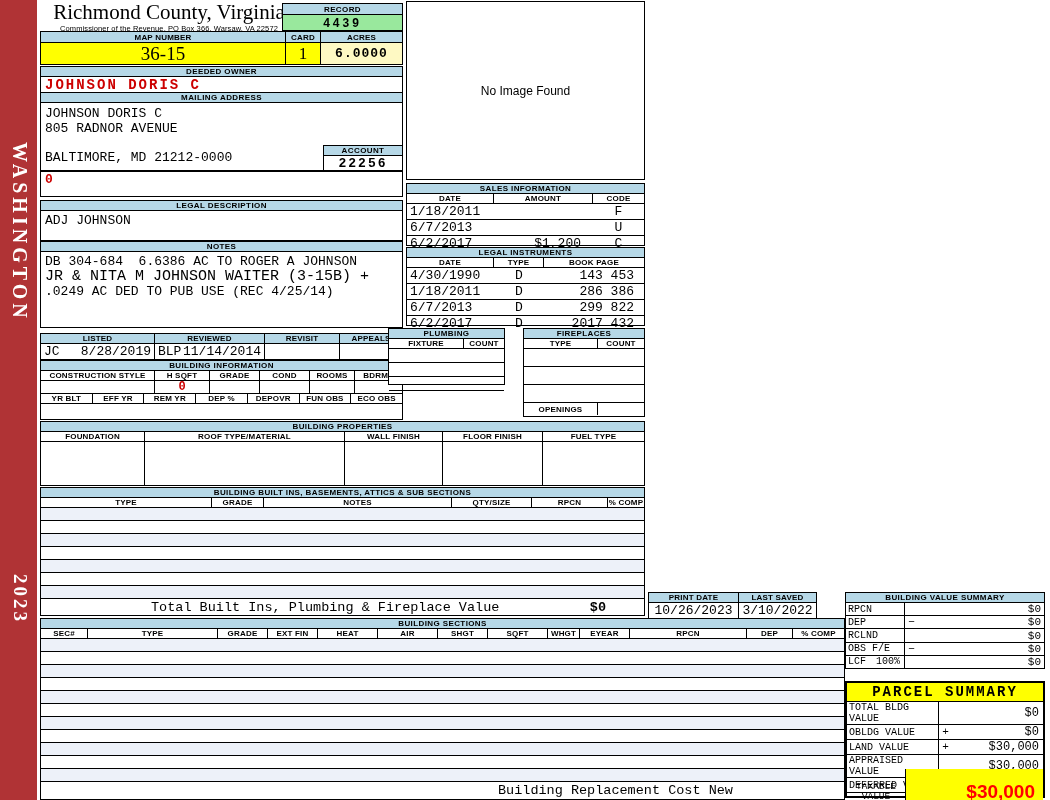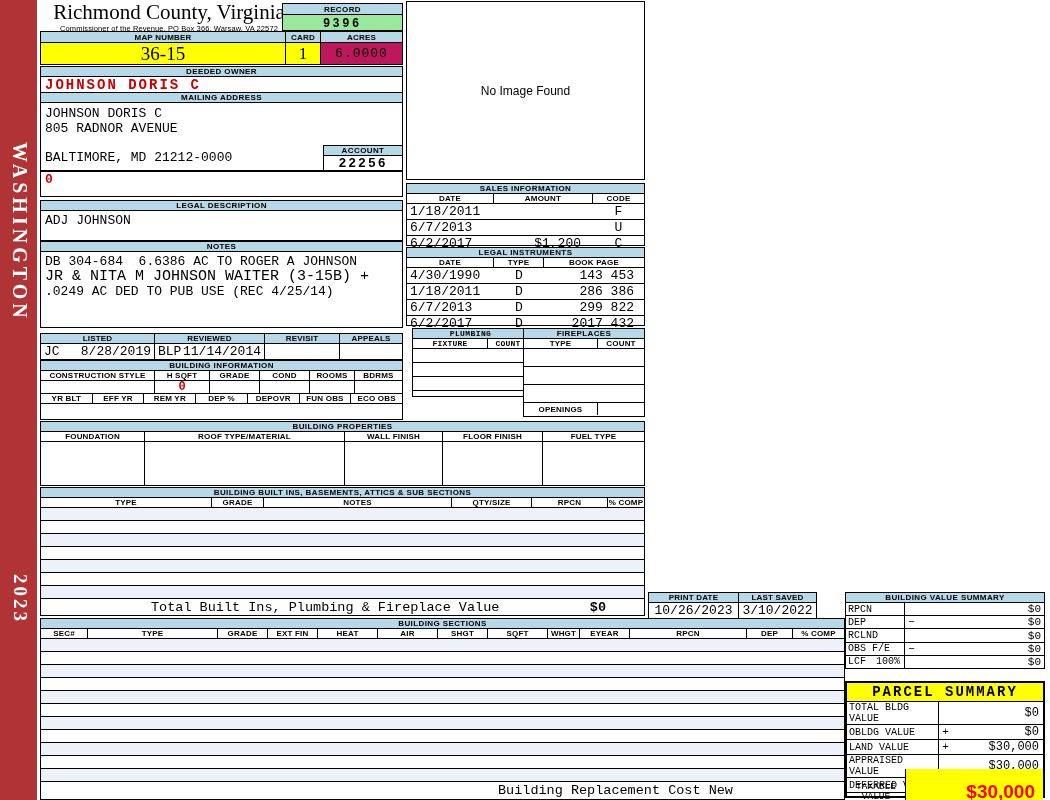--- a/index.html
+++ b/index.html
@@ -35,33 +35,33 @@
   <span class="vtext abs" style="left:9px;top:574px;font-size:19px;letter-spacing:3px;">2023</span>
 </div>
 
 <div class="abs" style="left:46px;top:1px;width:246px;text-align:center;">
   <div class="serif" style="font-size:21px;line-height:23px;">Richmond County, Virginia</div>
   <div style="font-size:7.5px;white-space:nowrap;letter-spacing:.1px;">Commissioner of the Revenue, PO Box 366, Warsaw, VA 22572</div>
 </div>
 
 <div class="box" style="left:282px;top:3px;width:121px;height:28px;">
   <div class="bar" style="height:11px;">RECORD</div>
-  <div style="height:15px;background:#99E89D;display:flex;align-items:center;justify-content:center;font-weight:bold;font-size:12px;letter-spacing:3px;">9396</div>
+  <div style="height:15px;background:#99E89D;display:flex;align-items:center;justify-content:center;font-weight:bold;font-size:12px;letter-spacing:3px;">4439</div>
 </div>
 
 <div class="box" style="left:40px;top:31px;width:363px;height:34px;">
   <div class="hrow" style="height:11px;">
     <div class="hc bluehc" style="width:245px;">MAP NUMBER</div>
     <div class="hc bluehc" style="width:35px;">CARD</div>
     <div class="hc bluehc" style="flex:1;">ACRES</div>
   </div>
   <div class="row" style="height:21px;">
     <div class="vcell serif" style="width:245px;background:#FFFF00;display:flex;align-items:center;justify-content:center;font-size:19px;">36-15</div>
     <div class="vcell serif" style="width:35px;background:#FFFF00;display:flex;align-items:center;justify-content:center;font-size:17px;">1</div>
-    <div class="vcell mono" style="flex:1;background:#be185d;display:flex;align-items:center;justify-content:center;font-weight:normal;font-size:13px;letter-spacing:1px;">6.0000</div>
+    <div class="vcell mono" style="flex:1;background:#fef9c3;display:flex;align-items:center;justify-content:center;font-weight:bold;font-size:13px;letter-spacing:1px;">6.0000</div>
   </div>
 </div>
 
 <div class="box" style="left:40px;top:66px;width:363px;height:27px;">
   <div class="bar">DEEDED OWNER</div>
   <div class="mono red" style="height:15px;display:flex;align-items:center;padding-left:4px;font-weight:bold;font-size:14px;letter-spacing:2px;">JOHNSON DORIS C</div>
 </div>
 
 <div class="box" style="left:40px;top:92px;width:363px;height:79px;">
   <div class="bar">MAILING ADDRESS</div>
@@ -207,21 +207,21 @@
       <span class="pre" style="flex:1;text-align:right;padding-right:10px;">299 822</span>
     </div>
     <div class="drow" style="flex:1;">
       <span style="width:87px;padding-left:3px;">6/2/2017</span>
       <span style="width:50px;text-align:center;">D</span>
       <span class="pre" style="flex:1;text-align:right;padding-right:10px;">2017 432</span>
     </div>
   </div>
 </div>
 
-<div class="box" style="left:412px;top:328px;width:117px;height:69px;font-family:Liberation Mono, monospace;">
+<div class="box" style="left:388px;top:328px;width:117px;height:57px;">
   <div class="bar">PLUMBING</div>
   <div class="hrow">
     <div class="hc" style="width:75px;">FIXTURE</div>
     <div class="hc" style="flex:1;">COUNT</div>
   </div>
   <div style="display:flex;flex-direction:column;height:55px;">
     <div style="flex:1;border-bottom:1px solid #000;"></div>
     <div style="flex:1;border-bottom:1px solid #000;"></div>
     <div style="flex:1;border-bottom:1px solid #000;"></div>
     <div style="flex:1;"></div>

